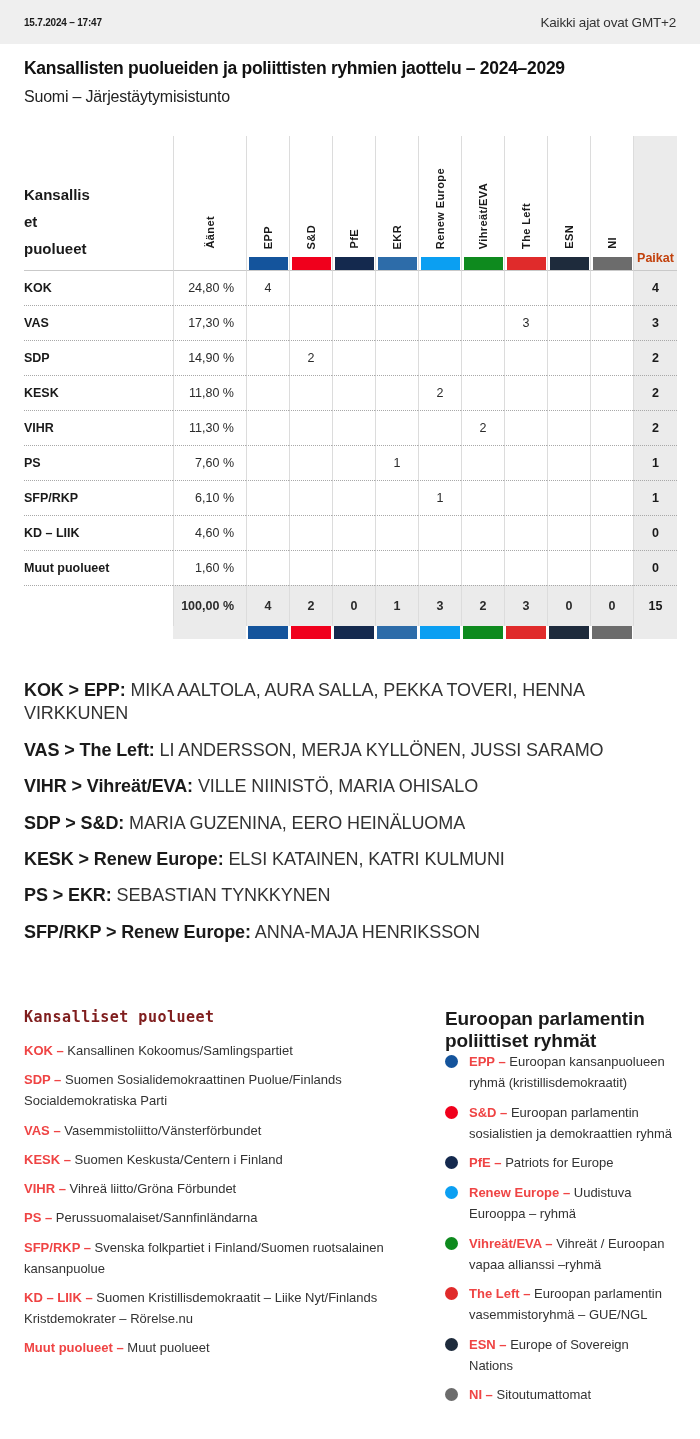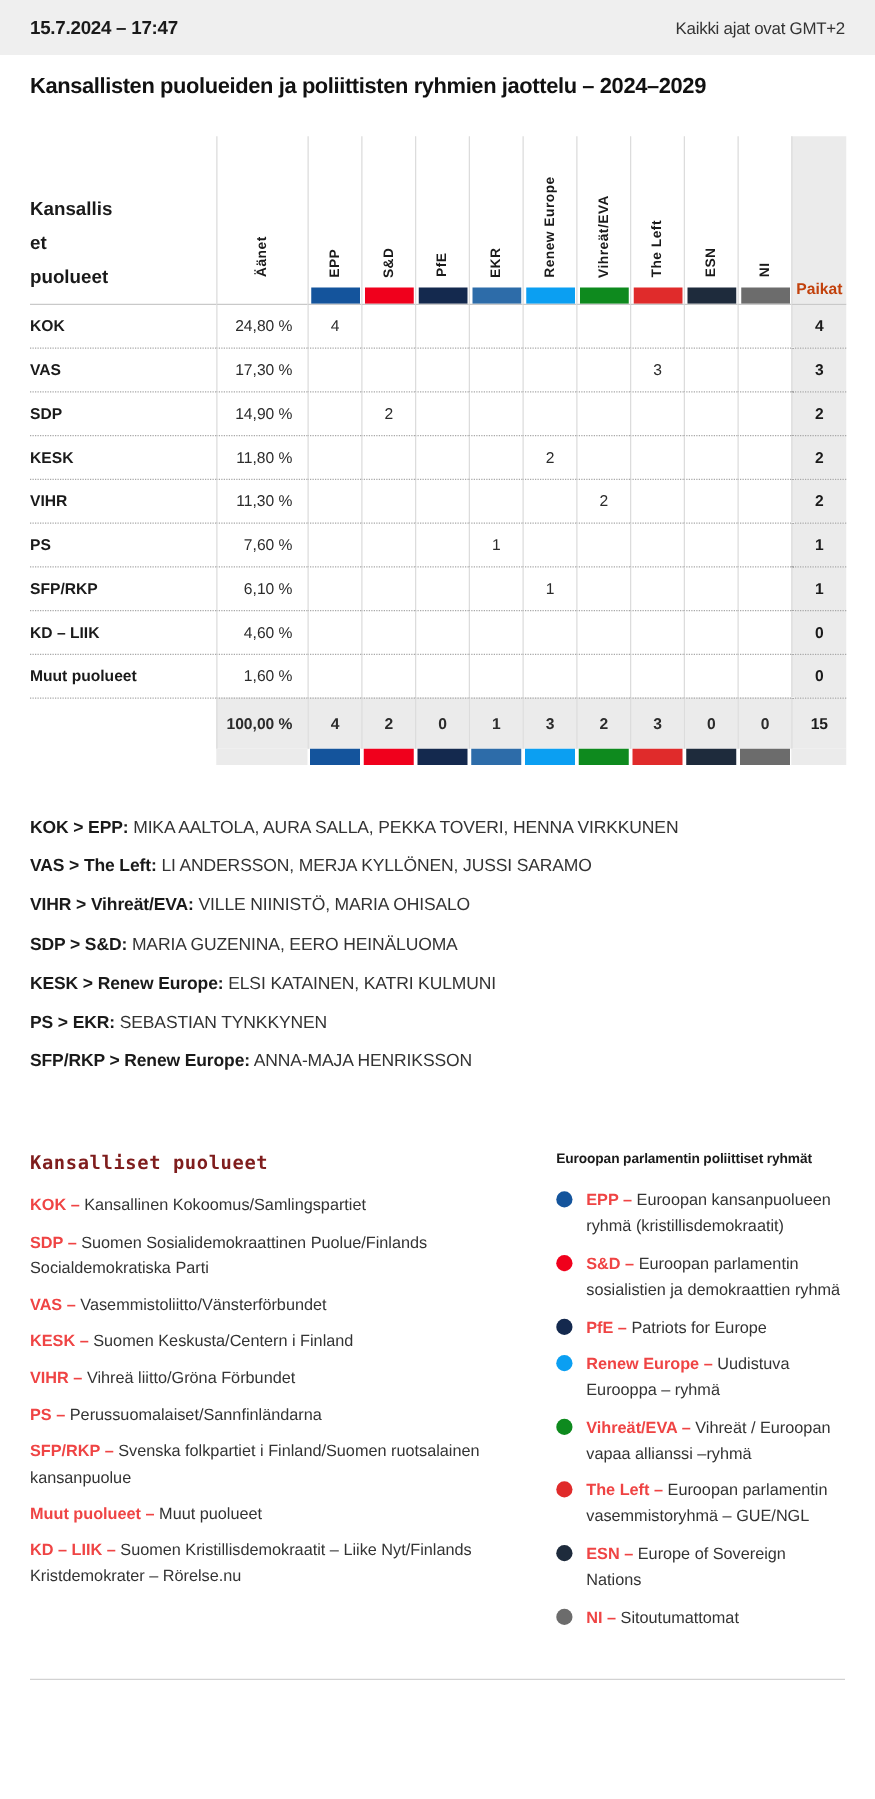--- a/index.html
+++ b/index.html
@@ -8,21 +8,21 @@
     width:700px; height:1439px; overflow:hidden;
     font-family:"Liberation Sans", sans-serif;
     color:#2b2b2b; position:relative;
   }
   
   .topbar {
     height:44px; background:#efefef;
     display:flex; align-items:center; justify-content:space-between;
     padding:0 24px;
   }
-  .topbar .dt { font-weight:700; font-size:15px; color:#1a1a1a; letter-spacing:-0.2px; }
+  .topbar .dt { font-weight:700; font-size:10px; color:#1a1a1a; letter-spacing:-0.2px; }
   .topbar .tz { font-size:13.5px; color:#333; letter-spacing:-0.2px; }
 
   
   .content { padding:0 24px; }
   .page-title { margin-top:14px; font-size:17.5px; font-weight:700; color:#111; letter-spacing:-0.3px; }
   .page-subtitle { margin-top:9px; font-size:16px; font-weight:400; color:#222; letter-spacing:-0.2px; }
 
   
   .seats-table {
     margin-top:30px;
@@ -57,52 +57,53 @@
   .bt-solid { border-top:1px solid #c9c9c9; }
   .bt-dot   { border-top:1px dotted #a8a8a8; }
 
   .total-bg { background:#ebebeb; font-weight:700; }
   .tbar { display:flex; justify-content:center; align-items:stretch; }
   .tbar > div { width:calc(100% - 3px); }
   .tbar-gray { background:#ebebeb; }
 
   
   .members { margin-top:40px; }
-  .members p { font-size:14px; line-height:1.3; margin-bottom:13px; color:#333; letter-spacing:-0.1px; }
+  .members p { font-size:18px; line-height:1.3; margin-bottom:13px; color:#333; letter-spacing:-0.1px; }
   .members b { color:#1a1a1a; }
 
   
   .legends { margin-top:64px; display:flex; gap:29px; }
   .leg-left { width:392px; }
   .leg-right { width:231px; }
   .leg-left h3 {
     font-family:"DejaVu Sans Mono", monospace;
     font-size:15px; font-weight:700; color:#7f1d1d; margin-bottom:15px; letter-spacing:0.5px;
   }
-  .leg-right h3 { font-size:11px; font-weight:700; color:#1a1a1a; margin-bottom:17px; letter-spacing:-0.1px; }
+  .leg-right h3 { font-size:19px; font-weight:700; color:#1a1a1a; letter-spacing:-0.1px; }
   .leg-left p { font-size:13px; line-height:1.6; margin-bottom:8.5px; color:#333; }
   .leg-left b, .leg-right b { color:#ef4444; }
   .leg-right .item { display:flex; gap:11px; margin-bottom:9px; }
   .leg-right .dot { width:13px; height:13px; border-radius:50%; flex:0 0 13px; margin-top:3px; }
   .leg-right .txt { font-size:13px; line-height:1.6; color:#333; }
 
   
   .footer { margin-top:30px; }
   hr.rule { border:none; border-top:1px solid #d2d2d2; }
 </style>
 </head>
 <body>
 
 <div class="topbar">
   <span class="dt">15.7.2024 – 17:47</span>
   <span class="tz">Kaikki ajat ovat GMT+2</span>
 </div>
 
 <div class="content">
   <h1 class="page-title">Kansallisten puolueiden ja poliittisten ryhmien jaottelu – 2024–2029</h1>
+  <h2 class="page-subtitle">Suomi – Järjestäytymisistunto</h2>
 
   <div class="seats-table" id="seats-table">
       <div class="head-cell party-head h-head">
         <span>Kansallis</span>
         <span>et</span>
         <span>puolueet</span>
       </div>
       <div class="head-cell votes-head h-head bl">
         <span class="rot">Äänet</span>
       </div>
@@ -311,22 +312,22 @@
     <div class="leg-left">
       <h3>Kansalliset puolueet</h3>
       <div id="party-legend-items">
           <p><b>KOK –</b> <span>Kansallinen Kokoomus/Samlingspartiet</span></p>
           <p><b>SDP –</b> <span>Suomen Sosialidemokraattinen Puolue/Finlands Socialdemokratiska Parti</span></p>
           <p><b>VAS –</b> <span>Vasemmistoliitto/Vänsterförbundet</span></p>
           <p><b>KESK –</b> <span>Suomen Keskusta/Centern i Finland</span></p>
           <p><b>VIHR –</b> <span>Vihreä liitto/Gröna Förbundet</span></p>
           <p><b>PS –</b> <span>Perussuomalaiset/Sannfinländarna</span></p>
           <p><b>SFP/RKP –</b> <span>Svenska folkpartiet i Finland/Suomen ruotsalainen kansanpuolue</span></p>
+          <p><b>KD – LIIK –</b> <span>Suomen Kristillisdemokraatit – Liike Nyt/Finlands Kristdemokrater – Rörelse.nu</span></p>
           <p><b>Muut puolueet –</b> <span>Muut puolueet</span></p>
-          <p><b>KD – LIIK –</b> <span>Suomen Kristillisdemokraatit – Liike Nyt/Finlands Kristdemokrater – Rörelse.nu</span></p>
         </div>
     </div>
     <div class="leg-right">
       <h3>Euroopan parlamentin poliittiset ryhmät</h3>
       <div id="group-legend-items">
           <div class="item">
             <span class="dot" style="background: rgb(20, 84, 156);"></span>
             <div class="txt"><b>EPP –</b> <span>Euroopan kansanpuolueen ryhmä (kristillisdemokraatit)</span></div>
           </div>
           <div class="item">

